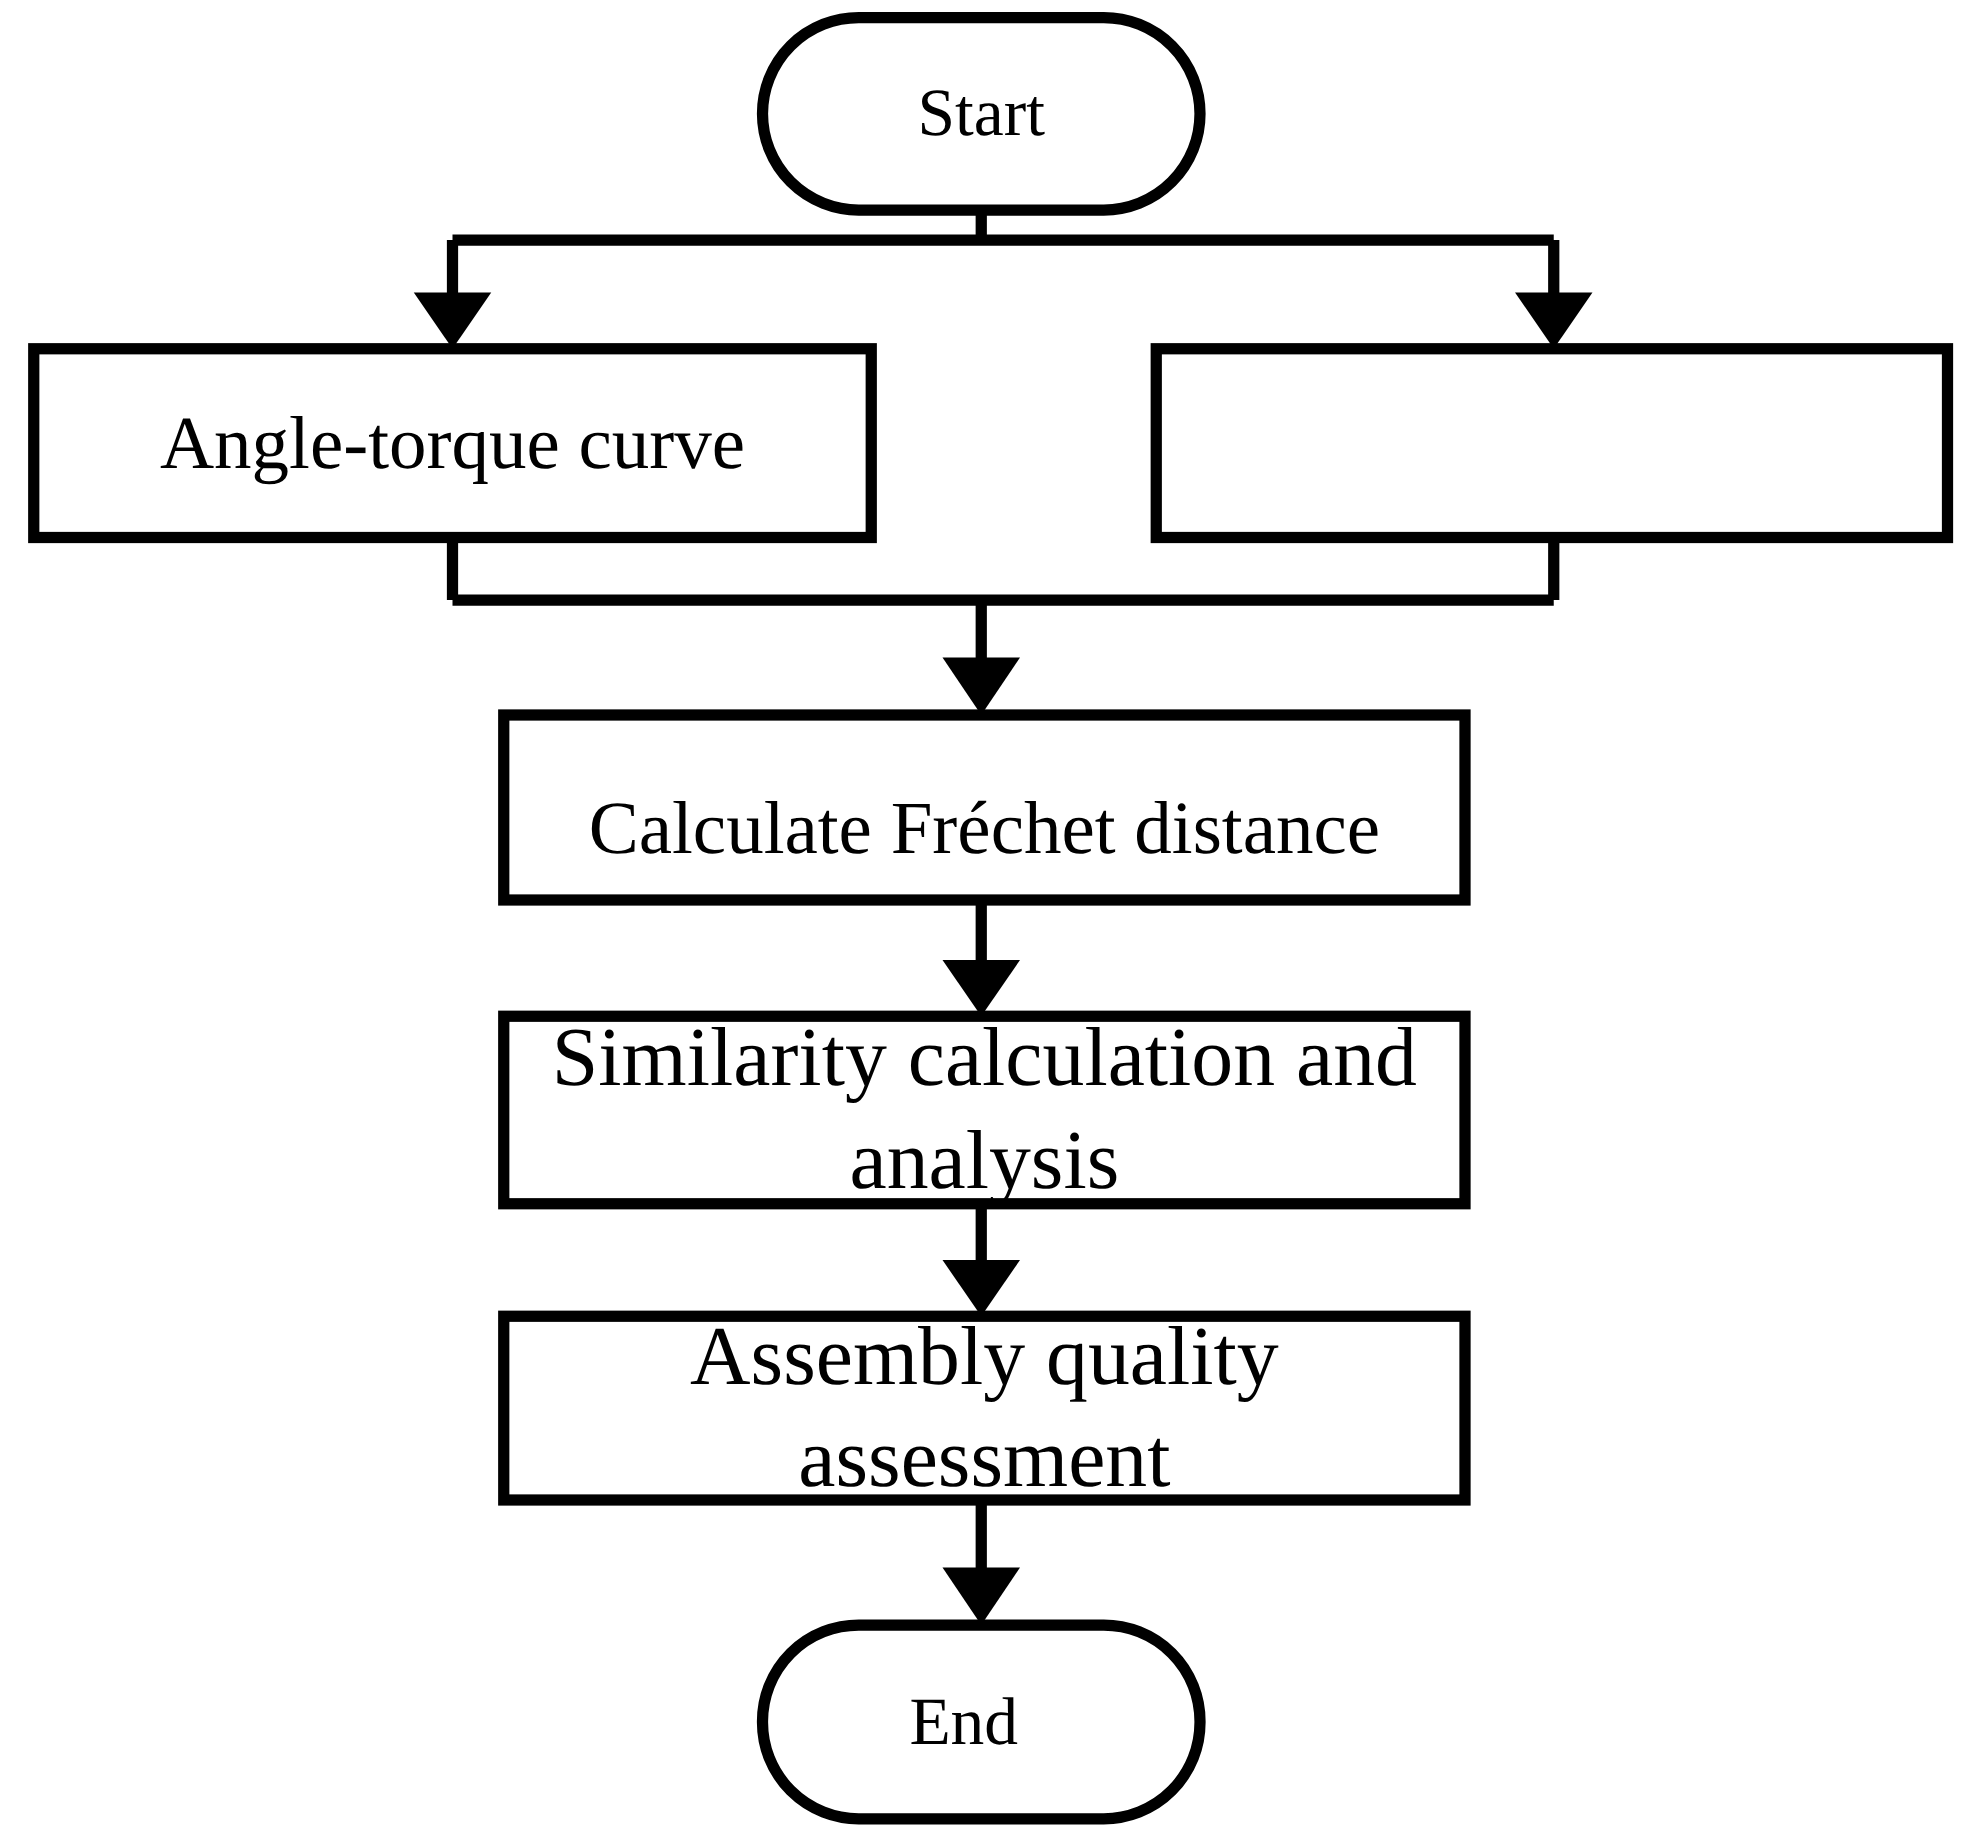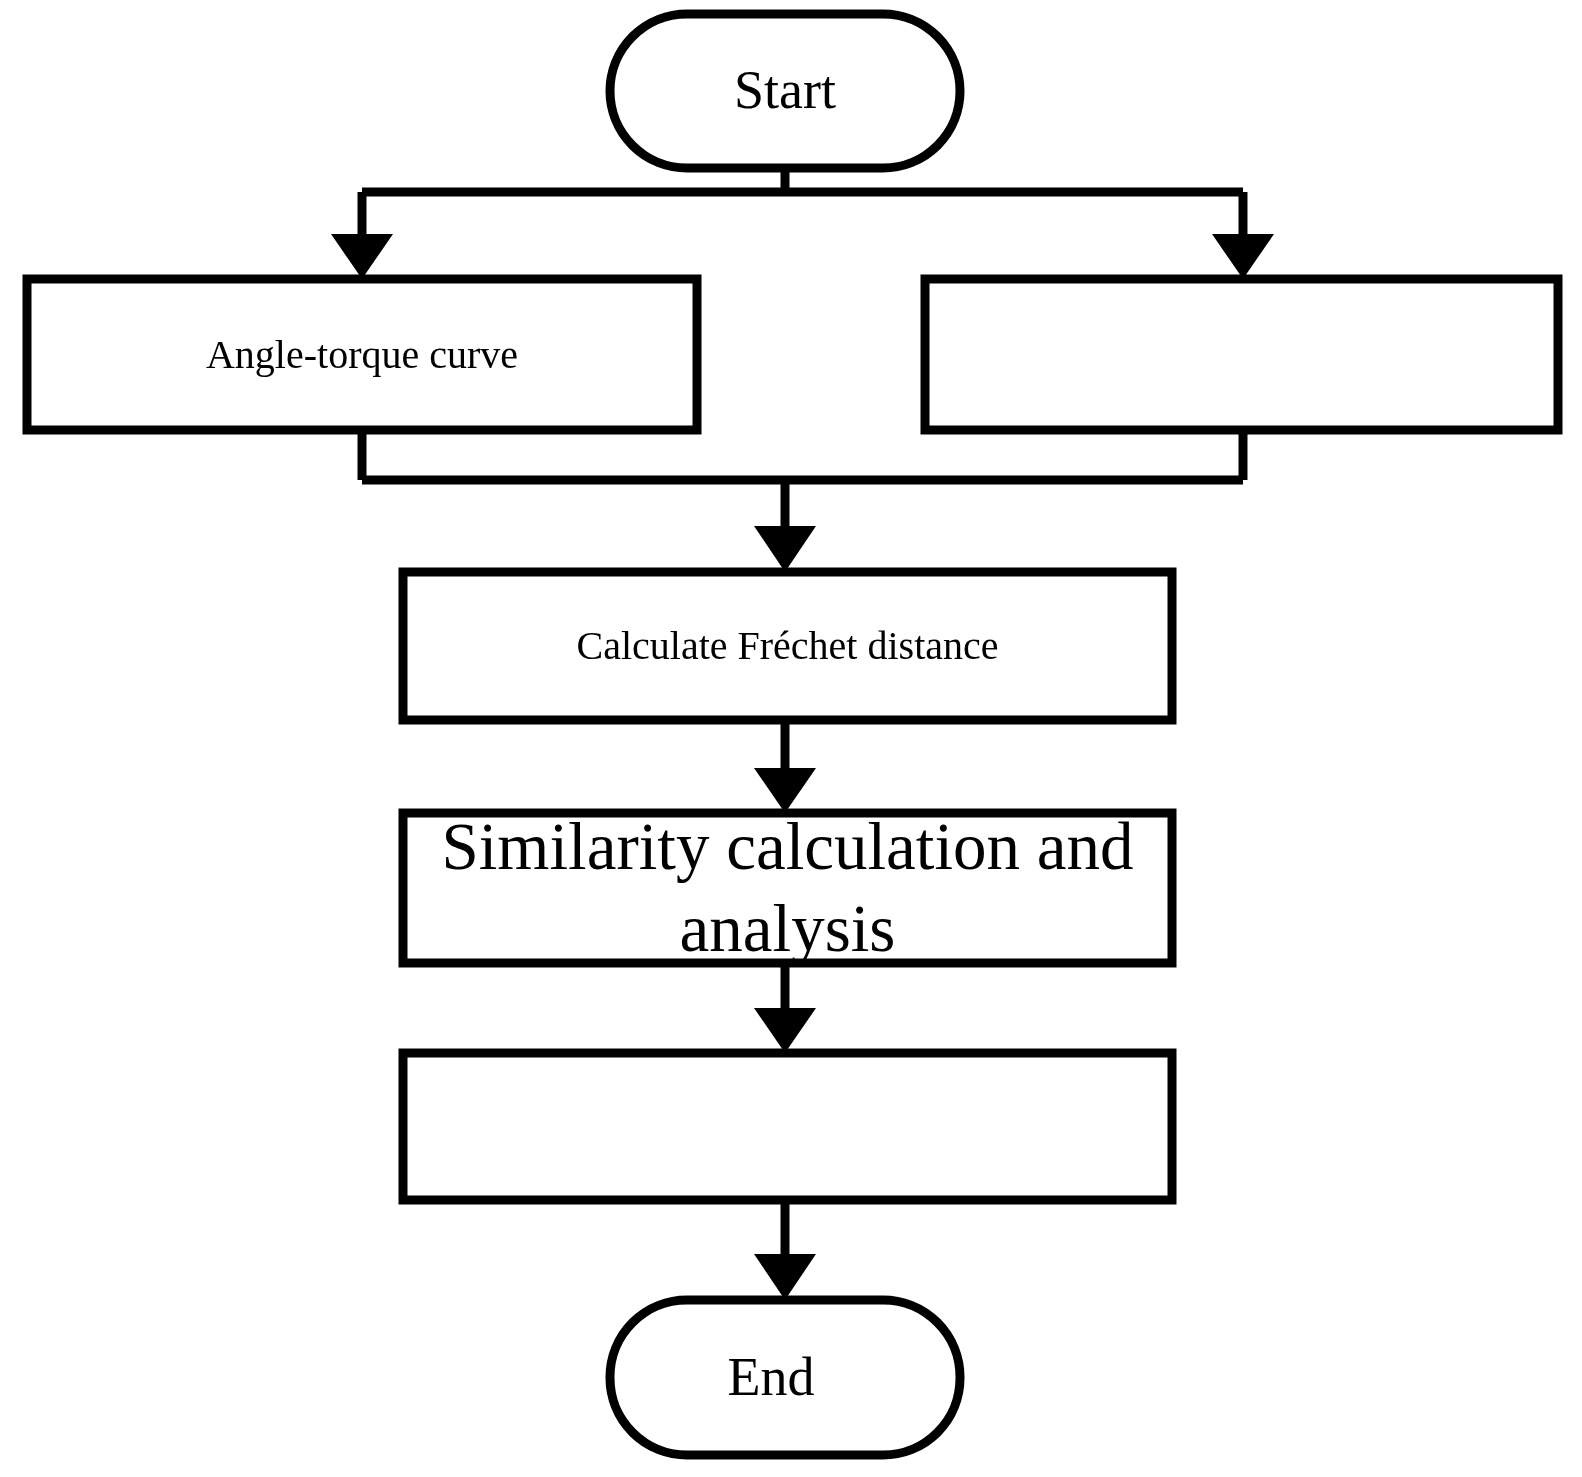--- a/index.html
+++ b/index.html
@@ -32,21 +32,21 @@
     text-align: center;
     color: #000000;
     font-family: "Liberation Serif", "DejaVu Serif", serif;
     font-weight: 400;
     line-height: 1.18;
     white-space: pre-line;
     pointer-events: none;
     letter-spacing: 0px;
   }
   .lbl-terminal { font-size: 54px; }
-  .lbl-process  { font-size: 40px; }
+  .lbl-process  { font-size: 60px; }
   .lbl-process-2l { font-size: 67px; line-height: 1.22; }
 </style>
 </head>
 <body>
 
 <div id="canvas">
 
   <svg class="flow-svg" viewBox="0 0 1582 1477" xmlns="http://www.w3.org/2000/svg">
 
     <g fill="#000000" stroke="#000000" stroke-width="9" stroke-linecap="butt">
@@ -105,21 +105,23 @@
 
       <rect x="610" y="1300" width="350" height="155" rx="77" ry="77"></rect>
     </g>
   </svg>
 
   <div class="node-label lbl-terminal" style="left:610px; top:14px; width:350px; height:154px;">Start</div>
 
   <div class="node-label lbl-process" style="left:27px; top:279px; width:670px; height:151px;">Angle-torque curve</div>
 
 
-  <div class="node-label lbl-process" style="left:403px; top:572px; width:769px; height:148px;">Calculate Fréchet distance</div>
+  <div class="node-label lbl-process" style="left:403px; top:588px; width:769px; height:148px;">Calculate Fréchet distance</div>
 
   <div class="node-label lbl-process-2l" style="left:403px; top:813px; width:769px; height:150px;">Similarity calculation and
 analysis</div>
 
+  <div class="node-label lbl-process-2l" style="left:403px; top:1053px; width:769px; height:147px;">Assembly quality
+assessment</div>
 
   <div class="node-label lbl-terminal" style="left:596px; top:1300px; width:350px; height:155px;">End</div>
 
 </div>
 
 </body></html>

